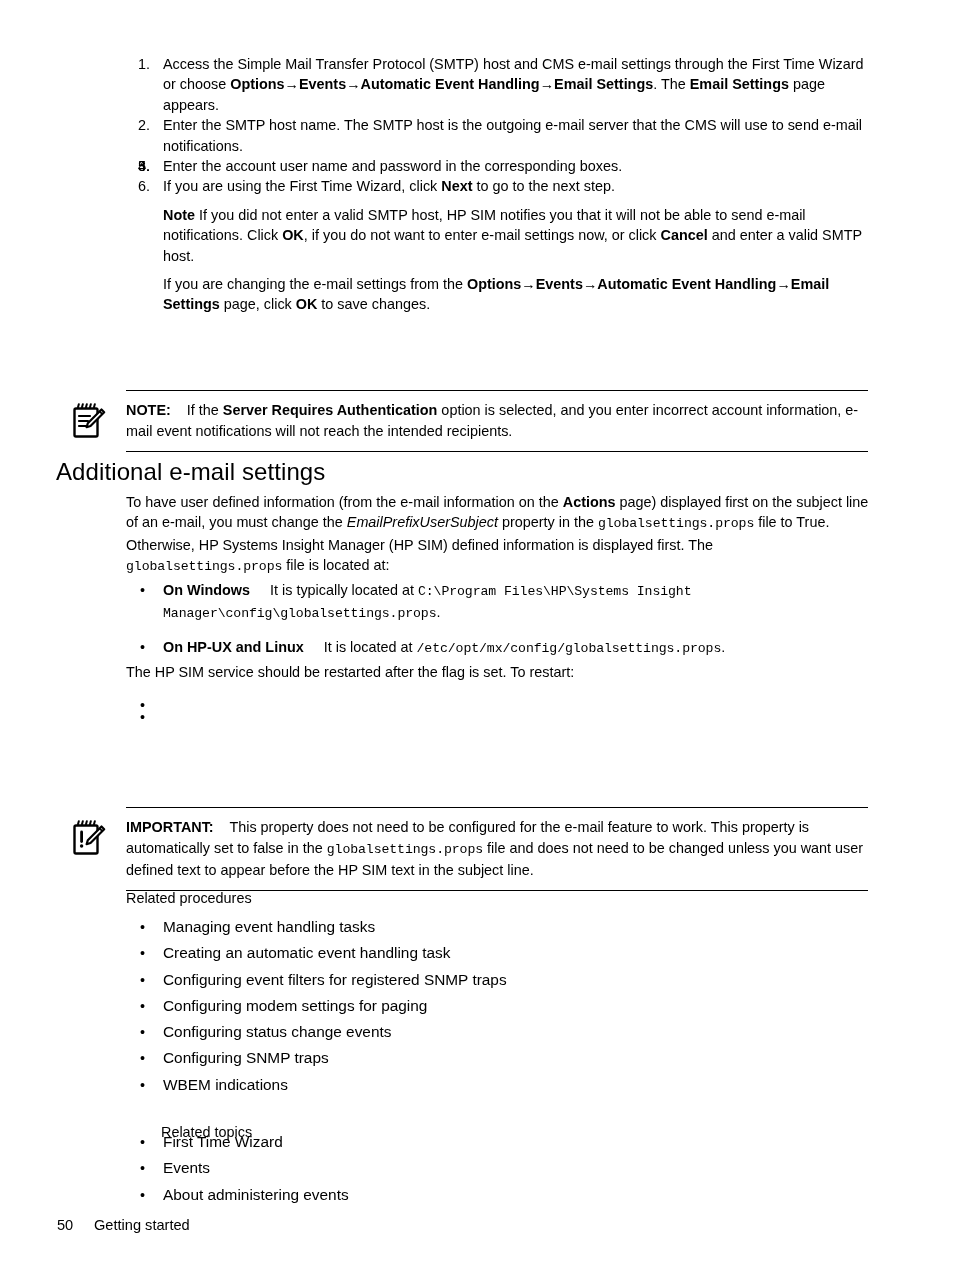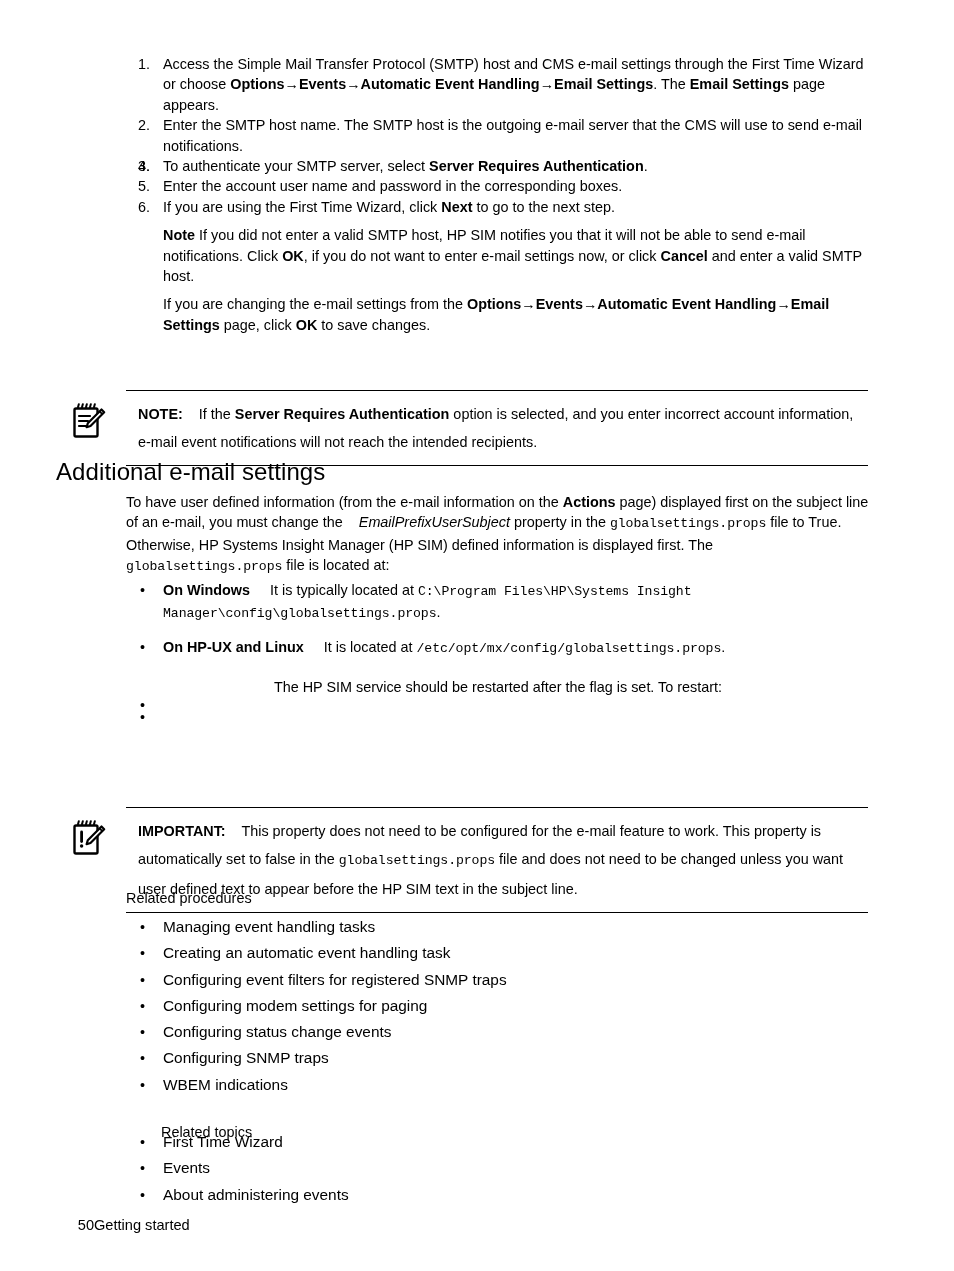--- a/index.html
+++ b/index.html
@@ -15,21 +15,21 @@
     color: #000000;
     -webkit-font-smoothing: antialiased;
   }
   .page {
     position: relative;
     width: 954px;
     height: 1271px;
     overflow: hidden;
   }
   b, .b { font-weight: bold; }
-  i, .i { font-style: italic; margin-left: 12px; }
+  i, .i { font-style: italic; }
   .mono {
     font-family: "Liberation Mono", "DejaVu Sans Mono", monospace;
     font-size: 13.2px;
     letter-spacing: -0.1px;
   }
 
   
   .ol-block {
     position: absolute;
     left: 126px;
@@ -66,23 +66,22 @@
     position: absolute;
     left: 126px;
     width: 742px;
     border-top: 1.6px solid #000;
     border-bottom: 1.6px solid #000;
     padding: 9px 0 9px 0;
     box-sizing: border-box;
   }
   .admon-body {
     font-size: 14.4px;
-    line-height: 28px;
+    line-height: 21px;
     padding-left: 0px;
-    margin-left: 12px;
   }
   .admon-icon {
     position: absolute;
     left: -54px;
     top: 12px;
     width: 34px;
     height: 36px;
   }
 
   
@@ -152,42 +151,41 @@
 
   
   .footer {
     position: absolute;
     left: 57px;
     top: 1215px;
     font-size: 14.6px;
     line-height: 20px;
     color: #000;
   }
-  .footer .pg { display: inline-block; width: 37px; text-align: right; }
+  .footer .pg { display: inline-block; width: 37px; }
 </style>
 </head>
 <body>
 
 <div class="page">
 
   <div class="ol-block">
     <div class="ol-item">
       <span class="ol-num">1.</span>
       <span class="ol-text"><span>Access the Simple Mail Transfer Protocol (SMTP) host and CMS e-mail settings through the First Time Wizard or choose </span><b>Options</b><b>→</b><b>Events</b><b>→</b><b>Automatic Event Handling</b><b>→</b><b>Email Settings</b><span>. The </span><b>Email Settings</b><span> page appears.</span></span>
     </div>
     <div class="ol-item">
       <span class="ol-num">2.</span>
       <span class="ol-text"><span>Enter the SMTP host name. The SMTP host is the outgoing e-mail server that the CMS will use to send e-mail notifications.</span></span>
     </div>
     <div class="ol-item">
       <span class="ol-num">3.</span>
     </div>
     <div class="ol-item">
       <span class="ol-num">4.</span>
-      <span class="ol-text"><span>To authenticate your SMTP server, select </span><b>Server Requires Authentication</b><span>.</span></span>
     </div>
     <div class="ol-item">
       <span class="ol-num">5.</span>
       <span class="ol-text"><span>Enter the account user name and password in the corresponding boxes.</span></span>
     </div>
     <div class="ol-item">
       <span class="ol-num">6.</span>
       <span class="ol-text"><span>If you are using the First Time Wizard, click </span><b>Next</b><span> to go to the next step.</span></span>
     </div>
     <div class="sub-para"><b>Note</b><span> If you did not enter a valid SMTP host, HP SIM notifies you that it will not be able to send e-mail notifications. Click </span><b>OK</b><span>, if you do not want to enter e-mail settings now, or click </span><b>Cancel</b><span> and enter a valid SMTP host.</span></div>
@@ -215,21 +213,21 @@
     <div class="ul-item">
       <span class="ul-bullet">•</span>
       <span><b>On Windows</b><span>&nbsp;&nbsp;&nbsp;&nbsp; It is typically located at </span><span class="mono">C:\Program Files\HP\Systems Insight Manager\config\globalsettings.props</span><span>.</span></span>
     </div>
     <div class="ul-item" style="margin-top:12px;">
       <span class="ul-bullet">•</span>
       <span><b>On HP-UX and Linux</b><span>&nbsp;&nbsp;&nbsp;&nbsp; It is located at </span><span class="mono">/etc/opt/mx/config/globalsettings.props</span><span>.</span></span>
     </div>
   </div>
 
-  <div class="body-block" style="top:677px;text-align:center;"><span>The HP SIM service should be restarted after the flag is set. To restart:</span></div>
+  <div class="body-block" style="top:662px;"><span>The HP SIM service should be restarted after the flag is set. To restart:</span></div>
 
   <div class="body-block" style="top:695px;">
     <div class="ul-item">
       <span class="ul-bullet">•</span>
     </div>
     <div class="ul-item" style="margin-top:12px;">
       <span class="ul-bullet">•</span>
     </div>
   </div>
 

